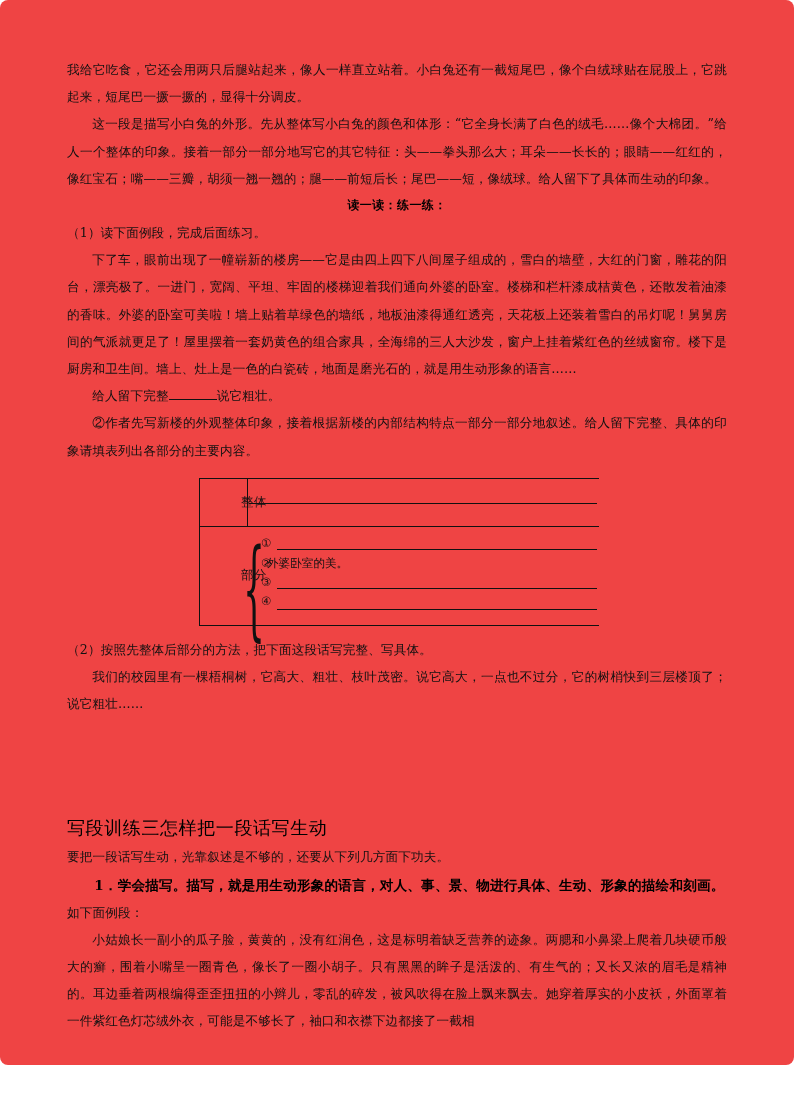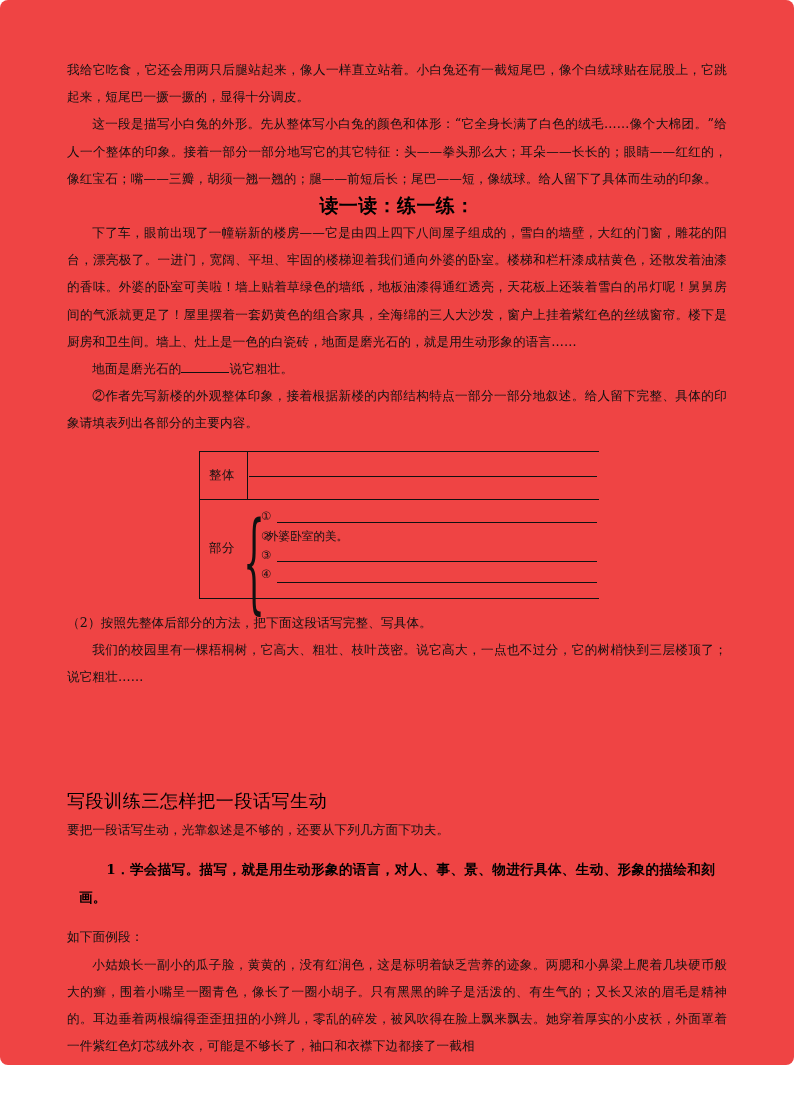--- a/index.html
+++ b/index.html
@@ -37,21 +37,21 @@
     margin: 0;
   }
   .indent2 { text-indent: 2em; }
   .indent1 { text-indent: 0em; }
   .gap-md { height: 10px; }
 
   
   .center-head {
     font-family: "DejaVu Serif", "Liberation Serif", serif;
     font-weight: bold;
-    font-size: 19px;
+    font-size: 12px;
     line-height: 27px;
     text-align: center;
     color: #000000;
     letter-spacing: 0.4px;
   }
   .section-head {
     font-family: "DejaVu Serif", "Liberation Serif", serif;
     font-weight: normal;
     font-size: 18px;
     line-height: 30px;
@@ -61,21 +61,21 @@
   }
   .bold-para {
     font-family: "DejaVu Serif", "Liberation Serif", serif;
     font-weight: bold;
     font-size: 13.6px;
     line-height: 28px;
     color: #000000;
     text-align: justify;
     text-justify: inter-ideograph;
     letter-spacing: 0.2px;
-    margin: 12px;
+    margin: 0;
   }
   .fill-blank {
     display: inline-block;
     width: 48px;
     border-bottom: 1px solid #111;
     vertical-align: baseline;
   }
 
   
   .table-wrap {
@@ -108,20 +108,21 @@
     width: 0;
     border-left: 1.2px solid #111;
   }
   .cell-label {
     position: absolute;
     font-family: "DejaVu Serif", "Liberation Serif", serif;
     font-size: 12.4px;
     color: #111;
     letter-spacing: 0.5px;
     white-space: nowrap;
+    margin-left: 32px;
   }
   .rule-line {
     position: absolute;
     height: 0;
     border-top: 1.1px solid #111;
   }
   .brace {
     position: absolute;
     font-family: "DejaVu Serif", "Liberation Serif", serif;
     font-size: 46px;
@@ -156,25 +157,26 @@
 
 <div class="page">
   <div class="content">
 
     <p class="para indent1">我给它吃食，它还会用两只后腿站起来，像人一样直立站着。小白兔还有一截短尾巴，像个白绒球贴在屁股上，它跳起来，短尾巴一撅一撅的，显得十分调皮。</p>
 
     <p class="para indent2">这一段是描写小白兔的外形。先从整体写小白兔的颜色和体形：“它全身长满了白色的绒毛……像个大棉团。”给人一个整体的印象。接着一部分一部分地写它的其它特征：头——拳头那么大；耳朵——长长的；眼睛——红红的，像红宝石；嘴——三瓣，胡须一翘一翘的；腿——前短后长；尾巴——短，像绒球。给人留下了具体而生动的印象。</p>
 
     <div class="center-head">读一读：练一练：</div>
 
+    <p class="para indent1">（1）读下面例段，完成后面练习。</p>
 
     <p class="para indent2">下了车，眼前出现了一幢崭新的楼房——它是由四上四下八间屋子组成的，雪白的墙壁，大红的门窗，雕花的阳台，漂亮极了。一进门，宽阔、平坦、牢固的楼梯迎着我们通向外婆的卧室。楼梯和栏杆漆成桔黄色，还散发着油漆的香味。外婆的卧室可美啦！墙上贴着草绿色的墙纸，地板油漆得通红透亮，天花板上还装着雪白的吊灯呢！舅舅房间的气派就更足了！屋里摆着一套奶黄色的组合家具，全海绵的三人大沙发，窗户上挂着紫红色的丝绒窗帘。楼下是厨房和卫生间。墙上、灶上是一色的白瓷砖，地面是磨光石的，就是用生动形象的语言……</p>
 
     <p class="para indent2">
-      <span>地面是磨光石的</span><span class="fill-blank"></span><span>说它粗壮。</span>
+      <span>给人留下完整</span><span class="fill-blank"></span><span>说它粗壮。</span>
     </p>
 
     <p class="para indent2">②作者先写新楼的外观整体印象，接着根据新楼的内部结构特点一部分一部分地叙述。给人留下完整、具体的印象请填表列出各部分的主要内容。</p>
 
     <div class="table-wrap">
       <div class="tbl-outer"></div>
 
       <div class="tbl-row-div" style="top:48px;"></div>
 
       <div class="tbl-col-div" style="left:48px; top:0; height:48px;"></div>

